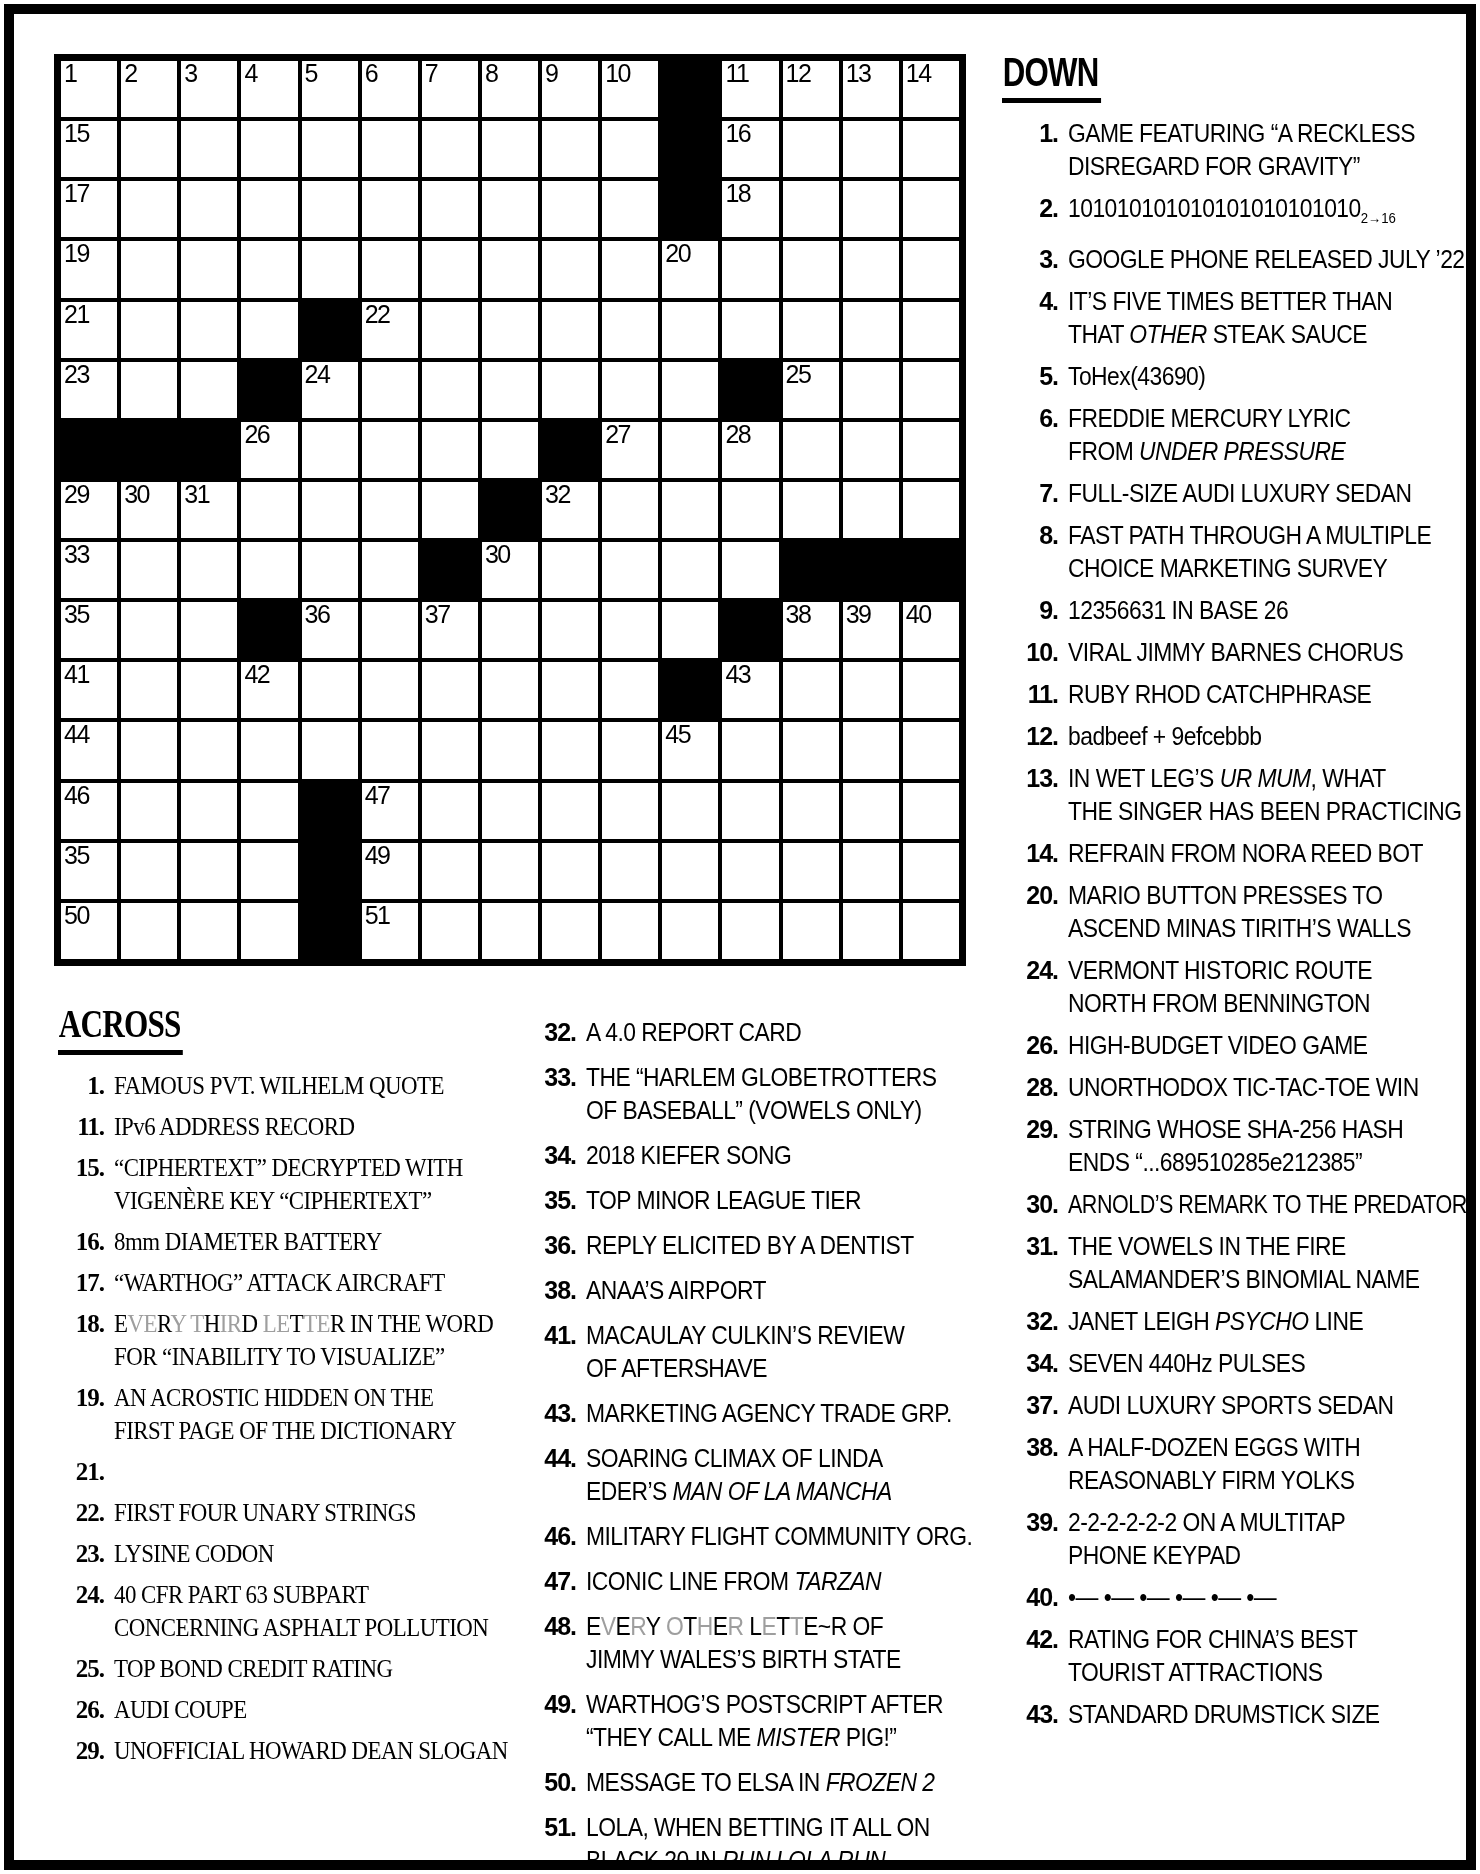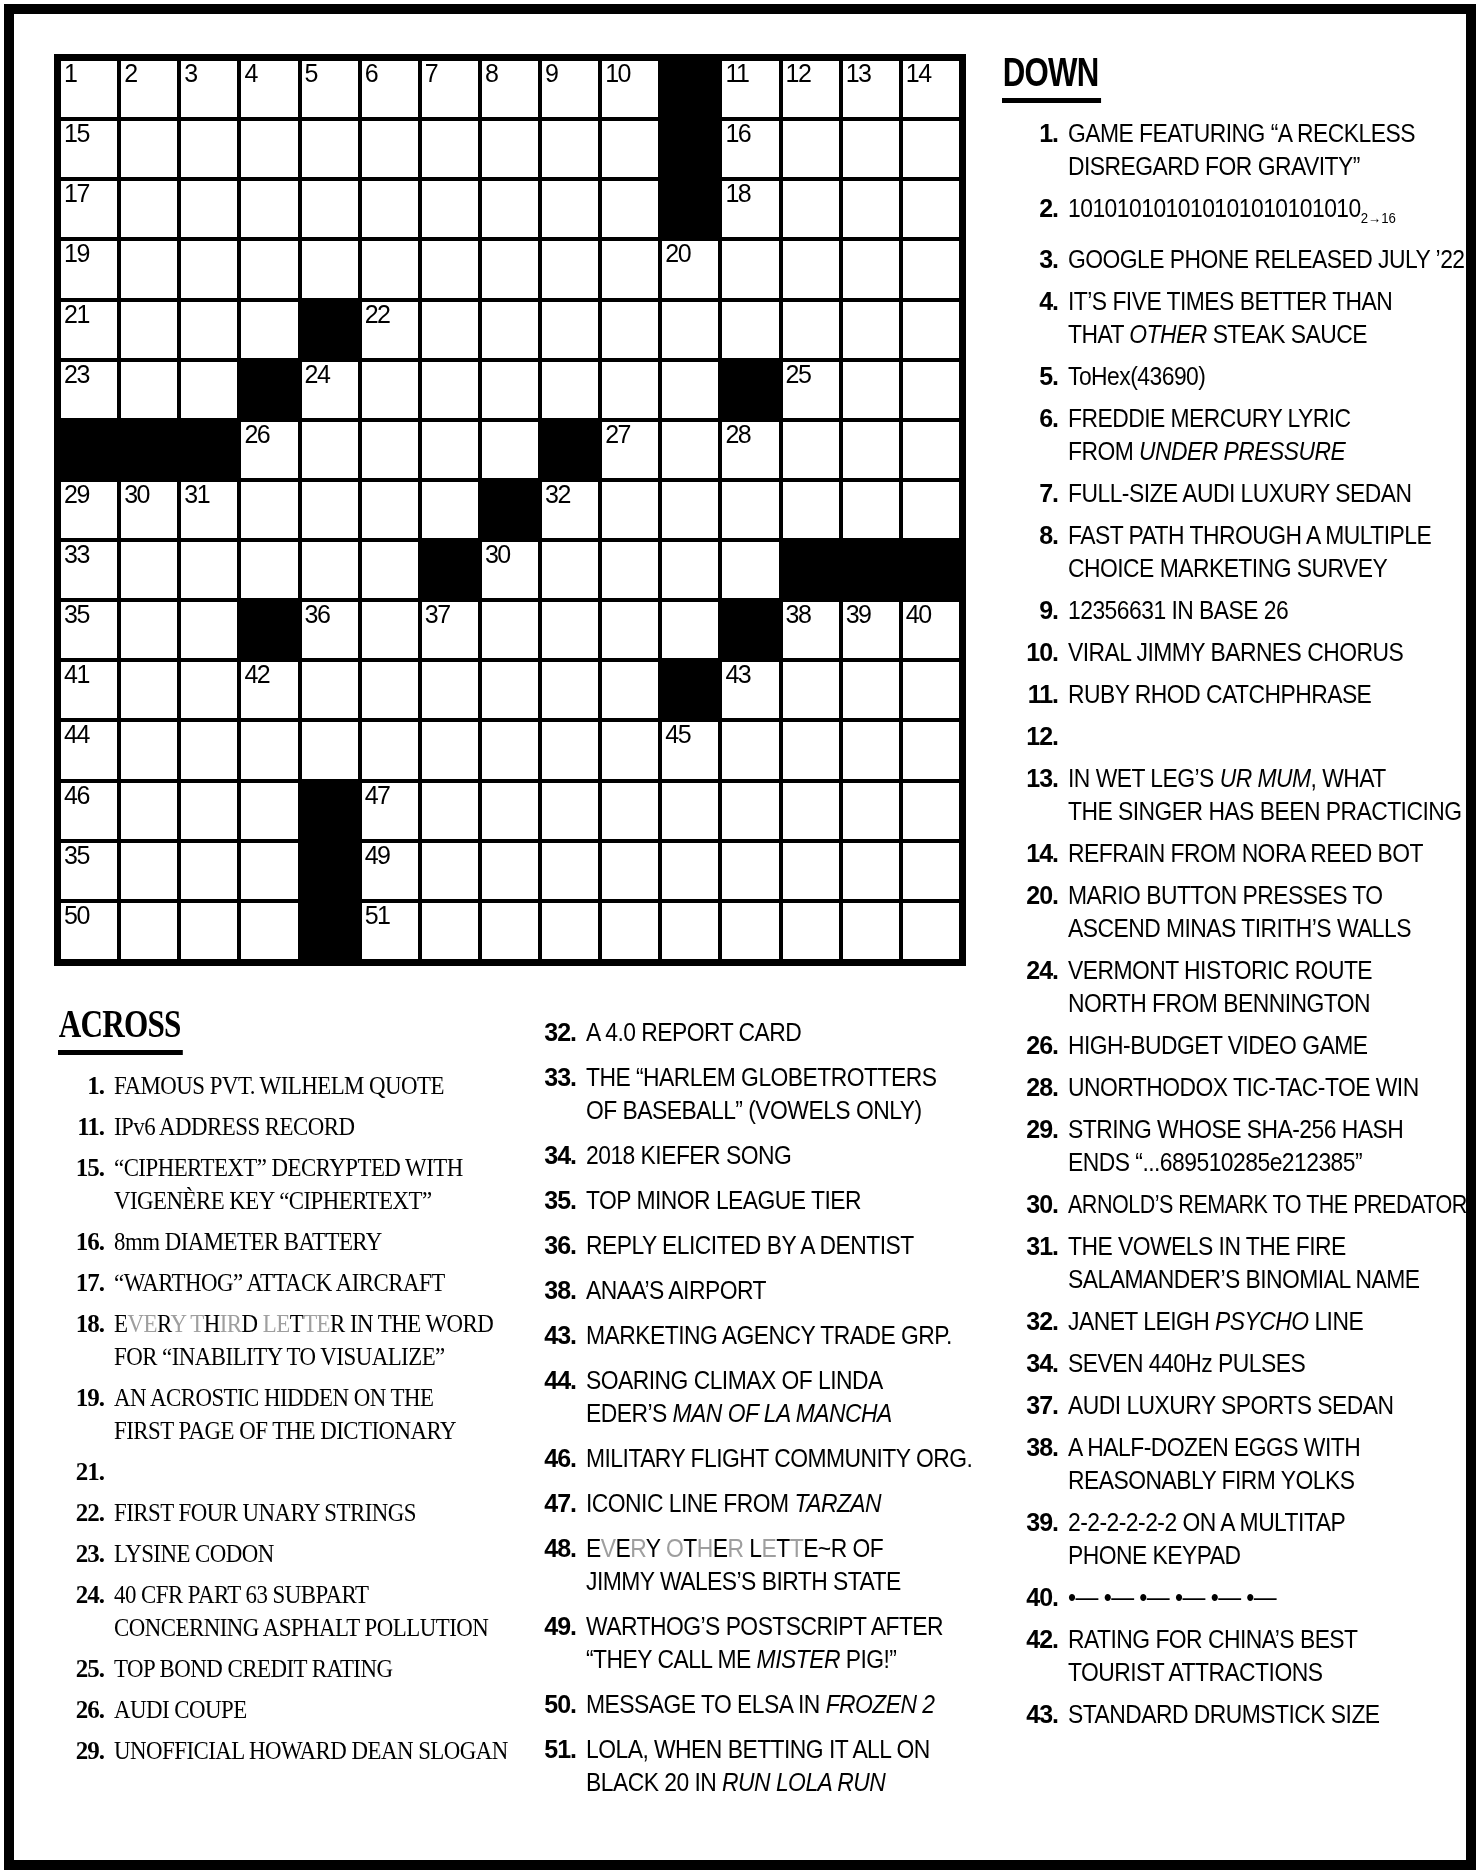--- a/index.html
+++ b/index.html
@@ -438,20 +438,23 @@
           </div>
         </div>
         <div class="clue">
           <div class="cl-num">11.</div>
           <div class="cl-text">
             <div class="cl-line" style="transform: scaleX(0.88);">RUBY RHOD CATCHPHRASE</div>
           </div>
         </div>
         <div class="clue">
           <div class="cl-num">12.</div>
+          <div class="cl-text">
+            <div class="cl-line" style="transform: scaleX(0.88);">badbeef + 9efcebbb</div>
+          </div>
         </div>
         <div class="clue">
           <div class="cl-num">13.</div>
           <div class="cl-text">
             <div class="cl-line" style="transform: scaleX(0.88);">IN WET LEG’S <span class="it">UR MUM</span>, WHAT</div>
             <div class="cl-line" style="transform: scaleX(0.88);">THE SINGER HAS BEEN PRACTICING</div>
           </div>
         </div>
         <div class="clue">
           <div class="cl-num">14.</div>
@@ -683,20 +686,27 @@
             <div class="cl-line" style="transform: scaleX(0.88);">REPLY ELICITED BY A DENTIST</div>
           </div>
         </div>
         <div class="clue">
           <div class="cl-num">38.</div>
           <div class="cl-text">
             <div class="cl-line" style="transform: scaleX(0.88);">ANAA’S AIRPORT</div>
           </div>
         </div>
         <div class="clue">
+          <div class="cl-num">41.</div>
+          <div class="cl-text">
+            <div class="cl-line" style="transform: scaleX(0.88);">MACAULAY CULKIN’S REVIEW</div>
+            <div class="cl-line" style="transform: scaleX(0.88);">OF AFTERSHAVE</div>
+          </div>
+        </div>
+        <div class="clue">
           <div class="cl-num">43.</div>
           <div class="cl-text">
             <div class="cl-line" style="transform: scaleX(0.88);">MARKETING AGENCY TRADE GRP.</div>
           </div>
         </div>
         <div class="clue">
           <div class="cl-num">44.</div>
           <div class="cl-text">
             <div class="cl-line" style="transform: scaleX(0.88);">SOARING CLIMAX OF LINDA</div>
             <div class="cl-line" style="transform: scaleX(0.88);">EDER’S <span class="it">MAN OF LA MANCHA</span></div>

